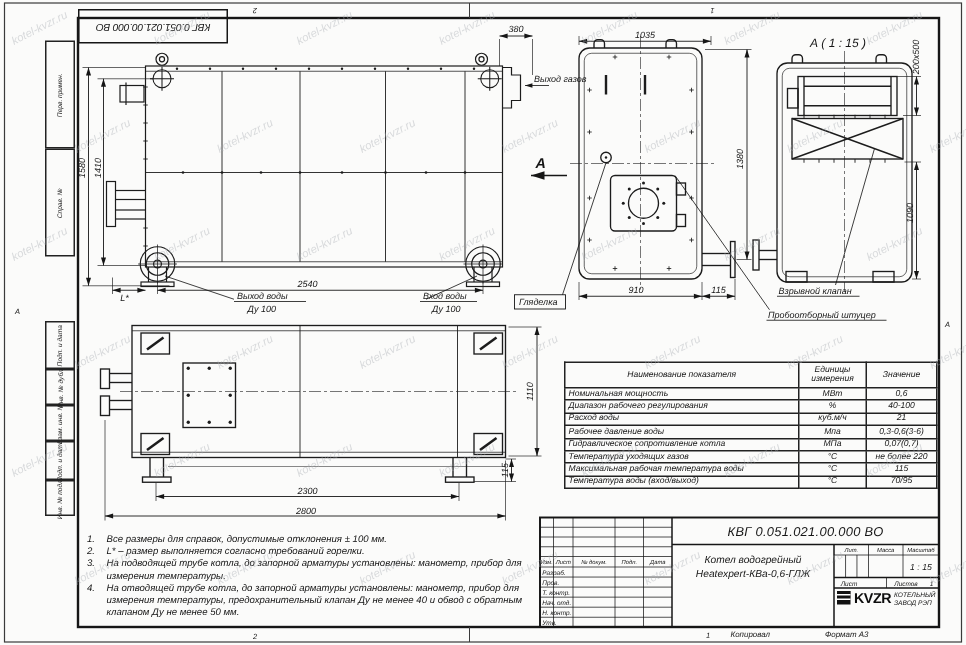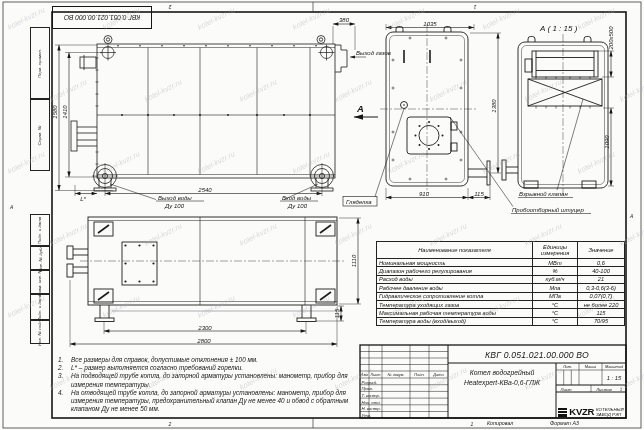--- a/index.html
+++ b/index.html
@@ -38,21 +38,21 @@
   .note-num{width:13px;flex:none;}
   .note-text{flex:1;}
   #spec-table{left:376px;top:241px;z-index:4;}
   #spec-table table{border-collapse:collapse;table-layout:fixed;width:248px;}
   #spec-table td{border:0.9px solid #222;font:italic 5.7px/1.1 "Liberation Sans",sans-serif;
       color:#141414;padding:0 2px;overflow:hidden;}
   #spec-table tr.hd td{height:16px;text-align:center;vertical-align:middle;}
   #spec-table tr.dr td{height:7.4px;}
   #spec-table td.c{text-align:center;}
   #logo-cell{left:557px;top:394px;width:68px;height:23px;z-index:4;display:flex;
-      align-items:flex-end;justify-content:center;gap:2px;}
+      align-items:flex-start;justify-content:center;gap:2px;}
   .emblem{width:9px;height:9px;background:#111;flex:none;
       box-shadow:inset 0 2px 0 #111, inset 0 3px 0 #fff, inset 0 5px 0 #111, inset 0 6px 0 #fff;}
   .kvzr{font:bold 9.5px "Liberation Sans",sans-serif;color:#0d0d0d;letter-spacing:-.3px;}
   .co{display:flex;flex-direction:column;line-height:1.15;}
   .co i{font:italic 4.4px "Liberation Sans",sans-serif;color:#141414;font-style:italic;}
 </style>
 </head>
 <body>
 
 <svg id="sheet-svg" width="644" height="430" viewBox="0 0 644 430">

